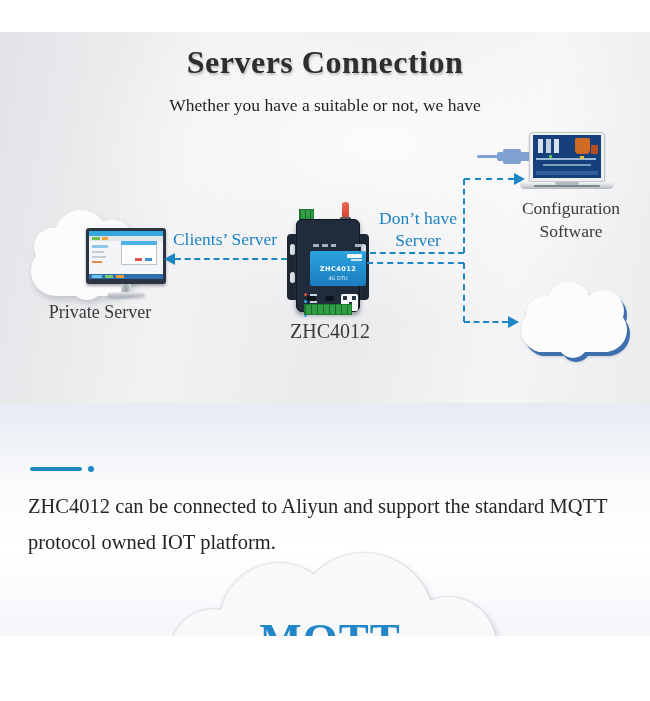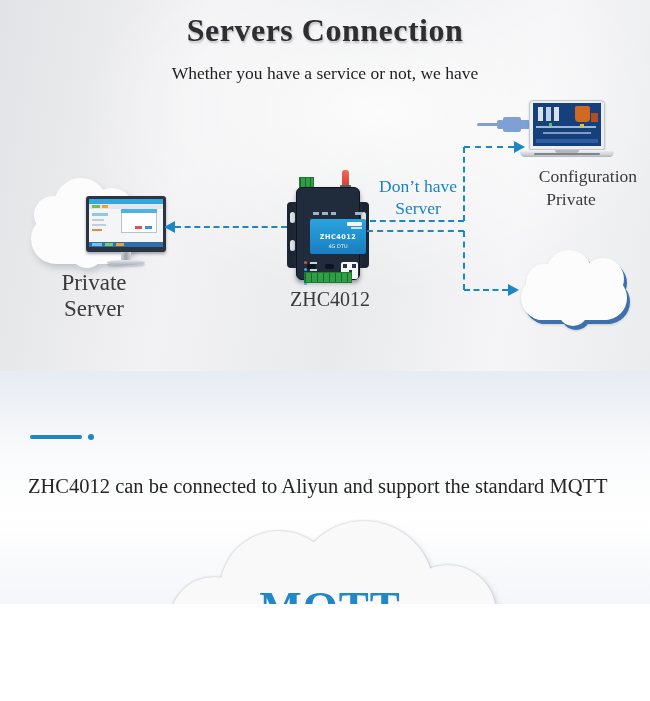--- a/index.html
+++ b/index.html
@@ -1,17 +1,17 @@
 <!DOCTYPE html>
 <html><head>
 <meta charset="utf-8">
 <style>
   * { margin:0; padding:0; box-sizing:border-box; }
   body { font-family:"Liberation Serif", serif; }
-  #page { position:relative; width:650px; height:604px; overflow:hidden; background:#fff; }
+  #page { position:relative; width:650px; height:604px; overflow:hidden; background:#fff;margin-top:32px; }
 
   
   .sec-servers {
     position:absolute; left:0; top:0; width:650px; height:371px;
     background:
       radial-gradient(ellipse 420px 260px at 58% 30%, rgba(255,255,255,.85), rgba(255,255,255,0) 70%),
       linear-gradient(100deg,#e2e3e6 0%,#f2f2f4 30%,#e9eaec 55%,#f5f5f7 78%,#ebecee 100%);
   }
   .main-title {
     position:absolute; left:0; top:12px; width:650px; text-align:center;
@@ -132,38 +132,38 @@
   .lbl-c { text-align:center; }
 
   
   .sec-mqtt { position:absolute; left:0; top:371px; width:650px; height:330px;
     background:linear-gradient(180deg,#e7ebf3 0%,#fafbfc 26%,#ffffff 45%,#f1f3f8 78%,#dce2ee 100%); }
   .mqtt-heading { position:absolute; left:28px; top:13px; font-size:35px; font-weight:bold; color:#38383a; letter-spacing:.3px; }
   .mqtt-heading .hl { color:#268bcd; margin:0 11px; }
   .heading-rule { position:absolute; left:30px; top:64px; width:52px; height:4px; background:#1d87c6; border-radius:2px; }
   .heading-dot { position:absolute; left:88px; top:63px; width:6px; height:6px; background:#1d87c6; border-radius:50%; }
   .mqtt-body { position:absolute; left:28px; width:615px; font-size:20.5px; color:#252527; white-space:nowrap; }
-  .mb1 { top:104px; } .mb2 { top:128px; }
+  .mb1 { top:92px; } .mb2 { top:128px; }
 
   .cloud-big { left:162px; top:150px; width:336px; height:152px; position:absolute;
     filter:drop-shadow(0 0 1px rgba(178,182,190,.9)) drop-shadow(2px 4px 3px rgba(165,170,182,.45)); }
   .cloud-big i { position:absolute; display:block; border-radius:50%; background:#f9f9fa; }
   .cloud-big .base { border-radius:48px; }
   .mqtt-cloud-label { position:absolute; left:0; top:60px; width:336px; text-align:center;
     font-size:45px; font-weight:bold; color:#2287c9; letter-spacing:1px; }
 </style>
 </head>
 <body>
 
 <div id="page">
 
   <div class="sec-servers">
 
     <div class="main-title">Servers Connection</div>
-    <div class="subtitle sub1">Whether you have a service or not, we have</div>
+    <div class="subtitle sub1">Whether you have a suitable or not, we have</div>
 
     <div class="cloud cloud-left">
       <i style="left:26px; top:4px;  width:54px; height:54px;"></i>
       <i style="left:6px;  top:22px; width:38px; height:38px;"></i>
       <i style="left:62px; top:14px; width:44px; height:44px;"></i>
       <i class="base" style="left:3px; top:40px; width:104px; height:50px;"></i>
       <i style="left:10px; top:58px; width:30px; height:30px;"></i>
       <i style="left:42px; top:60px; width:34px; height:34px;"></i>
       <i style="left:72px; top:56px; width:30px; height:30px;"></i>
     </div>
@@ -186,22 +186,23 @@
           <div class="m-bottom"></div>
             <div class="m-b1"></div>
             <div class="m-b2"></div>
             <div class="m-b3"></div>
         </div>
       </div>
       <div class="mon-neck"></div>
       <div class="mon-foot"></div>
     </div>
 
-    <div class="lbl lbl-c" style="left:38px; top:270px; width:112px; font-size:23px;">Private Server</div>
-
+    <div class="lbl lbl-c" style="left:44px; top:270px; width:112px; font-size:18px;">Private Server</div>
+
+    <div class="lbl lbl-teal lbl-c" style="left:163px; top:197px; width:124px; font-size:17.5px;">Clients’ Server</div>
     <div class="arr arr-left" style="left:164px; top:221px;"></div>
     <div class="dash-h" style="left:175px; top:226px; width:112px;"></div>
 
     <div class="device">
       <div class="d-antenna"></div>
       <div class="d-ant-nut"></div>
       <div class="d-topterm"></div>
       <div class="d-flange-l">
         <div class="d-hole" style="left:3px; top:10px;"></div>
         <div class="d-hole" style="left:3px; top:38px;"></div>
@@ -277,41 +278,42 @@
           <span class="l-pipe2"></span>
         <span class="l-dotg"></span>
           <span class="l-doty"></span>
           <span class="l-status"></span>
       </div>
       <div class="lap-base"></div>
       <div class="lap-notch"></div>
       <div class="lap-kb"></div>
     </div>
 
-    <div class="lbl lbl-c" style="left:505px; top:166px; width:132px; font-size:17.5px;text-align:right;">Configuration</div>
-    <div class="lbl lbl-c" style="left:505px; top:189px; width:132px; font-size:17.5px;">Private</div>
+    <div class="lbl lbl-c" style="left:505px; top:166px; width:132px; font-size:17.5px;">Configuration</div>
+    <div class="lbl lbl-c" style="left:505px; top:189px; width:132px; font-size:17.5px;">Software</div>
 
     <div class="cloud cloud-zh">
       <i style="left:28px; top:2px;  width:46px; height:46px;"></i>
       <i style="left:8px;  top:16px; width:36px; height:36px;"></i>
       <i style="left:64px; top:10px; width:42px; height:42px;"></i>
       <i class="base" style="left:3px; top:28px; width:106px; height:44px;"></i>
       <i style="left:10px; top:46px; width:26px; height:26px;"></i>
       <i style="left:40px; top:48px; width:30px; height:30px;"></i>
       <i style="left:72px; top:44px; width:28px; height:28px;"></i>
     </div>
   </div>
 
   <div class="sec-mqtt">
 
 
     <div class="heading-rule"></div>
     <div class="heading-dot"></div>
 
     <div class="mqtt-body mb1">ZHC4012 can be connected to Aliyun and support the standard MQTT</div>
+    <div class="mqtt-body mb2">protocol owned IOT platform.</div>
 
     <div class="cloud-big">
       <i style="left:58px;  top:10px; width:118px; height:118px;"></i>
       <i style="left:132px; top:0;    width:140px; height:140px;"></i>
       <i style="left:238px; top:44px; width:96px;  height:96px;"></i>
       <i style="left:8px;   top:56px; width:88px;  height:88px;"></i>
       <i class="base" style="left:28px; top:54px; width:282px; height:90px;"></i>
       <i style="left:56px;  top:80px; width:66px; height:66px;"></i>
       <i style="left:132px; top:74px; width:78px; height:78px;"></i>
       <i style="left:208px; top:80px; width:64px; height:64px;"></i>

